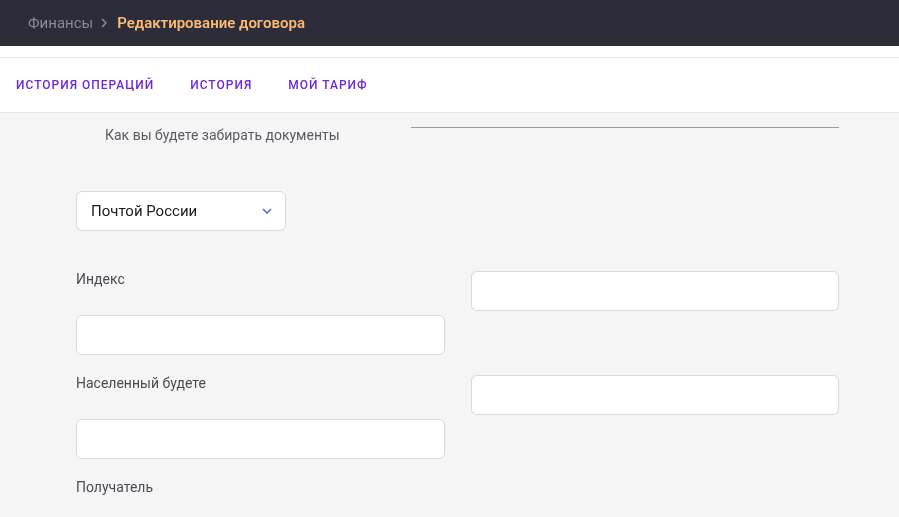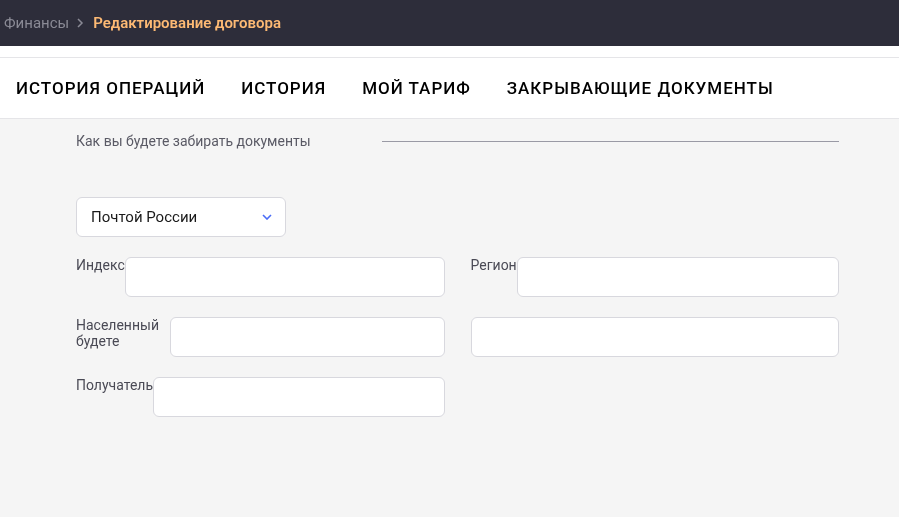--- a/index.html
+++ b/index.html
@@ -9,21 +9,21 @@
     }
     body {
       font-family: -apple-system, BlinkMacSystemFont, "Segoe UI", Roboto, Arial, sans-serif;
       background: #f5f5f5;
       width: 899px;
       height: 517px;
       overflow: hidden;
     }
     .breadcrumb {
       background: #2d2d3a;
-      padding: 14px 4px;
+      padding: 14px 28px;
       display: flex;
       align-items: center;
       gap: 8px;
     }
     .breadcrumb-item {
       color: #8a8a95;
       font-size: 15px;
     }
     .breadcrumb-item.active {
       color: #fdba74;
@@ -39,48 +39,49 @@
       border-bottom: 1px solid #e5e5e8;
     }
     .tabs {
       background: #ffffff;
       padding: 20px 16px 20px 16px;
       display: flex;
       gap: 36px;
       border-bottom: 1px solid #e5e5e8;
     }
     .tab {
-      color: #000000;
-      font-size: 17px;
+      color: #6d28d9;
+      font-size: 12px;
       letter-spacing: 1px;
       font-weight: 500;
       cursor: pointer;
     }
     .content {
       padding: 14px 60px 20px 76px;
     }
     .section-header {
       display: flex;
-      align-items: center;
+      align-items: flex-start;
       margin-bottom: 48px;
+      margin-left: 29px;
     }
     .section-title {
       color: #5a5a65;
       font-size: 14px;
       flex: 0 0 300px;
     }
     .section-line {
       flex: 1;
       border-bottom: 1px solid #9a9aa5;
       margin-left: 6px;
     }
     .select-wrapper {
       position: relative;
       display: inline-block;
-      margin-bottom: 20px;
+      margin-bottom: 40px;
     }
     .select {
       background: #ffffff;
       border: 1px solid #d8d8de;
       border-radius: 6px;
       padding: 10px 42px 10px 14px;
       font-size: 15px;
       color: #1a1a1a;
       min-width: 210px;
       cursor: pointer;
@@ -97,20 +98,22 @@
       display: block;
     }
     .form-grid {
       display: grid;
       grid-template-columns: 1fr 1fr;
       column-gap: 26px;
       row-gap: 20px;
     }
     .form-field {
       display: flex;
+      flex-direction: column;
+      gap: 20px;
     }
     .form-label {
       color: #4a4a55;
       font-size: 14px;
       margin-bottom: 8px;
     }
     .form-input {
       background: #ffffff;
       border: 1px solid #d8d8de;
       border-radius: 6px;
@@ -137,21 +140,20 @@
   </span>
   <span class="breadcrumb-item active">Редактирование договора</span>
 </div>
 
 <div class="top-spacer"></div>
 
 <div class="tabs">
   <span class="tab">ИСТОРИЯ ОПЕРАЦИЙ</span>
   <span class="tab">ИСТОРИЯ</span>
   <span class="tab">МОЙ ТАРИФ</span>
-  <span class="tab">ЗАКРЫВАЮЩИЕ ДОКУМЕНТЫ</span>
 </div>
 
 <div class="content">
 
   <div class="section-header">
     <span class="section-title">Как вы будете забирать документы</span>
     <span class="section-line"></span>
   </div>
 
   <div class="select-wrapper">
@@ -162,21 +164,20 @@
         </svg>
     </span>
   </div>
 
   <div class="form-grid">
     <div class="form-field">
       <label class="form-label">Индекс</label>
       <input class="form-input" type="text" value="" style="">
     </div>
     <div class="form-field">
-      <label class="form-label">Регион</label>
       <input class="form-input" type="text" value="" style="">
     </div>
     <div class="form-field">
       <label class="form-label">Населенный будете</label>
       <input class="form-input" type="text" value="" style="">
     </div>
     <div class="form-field">
       <input class="form-input" type="text" value="" style="">
     </div>
     <div class="form-field full">

